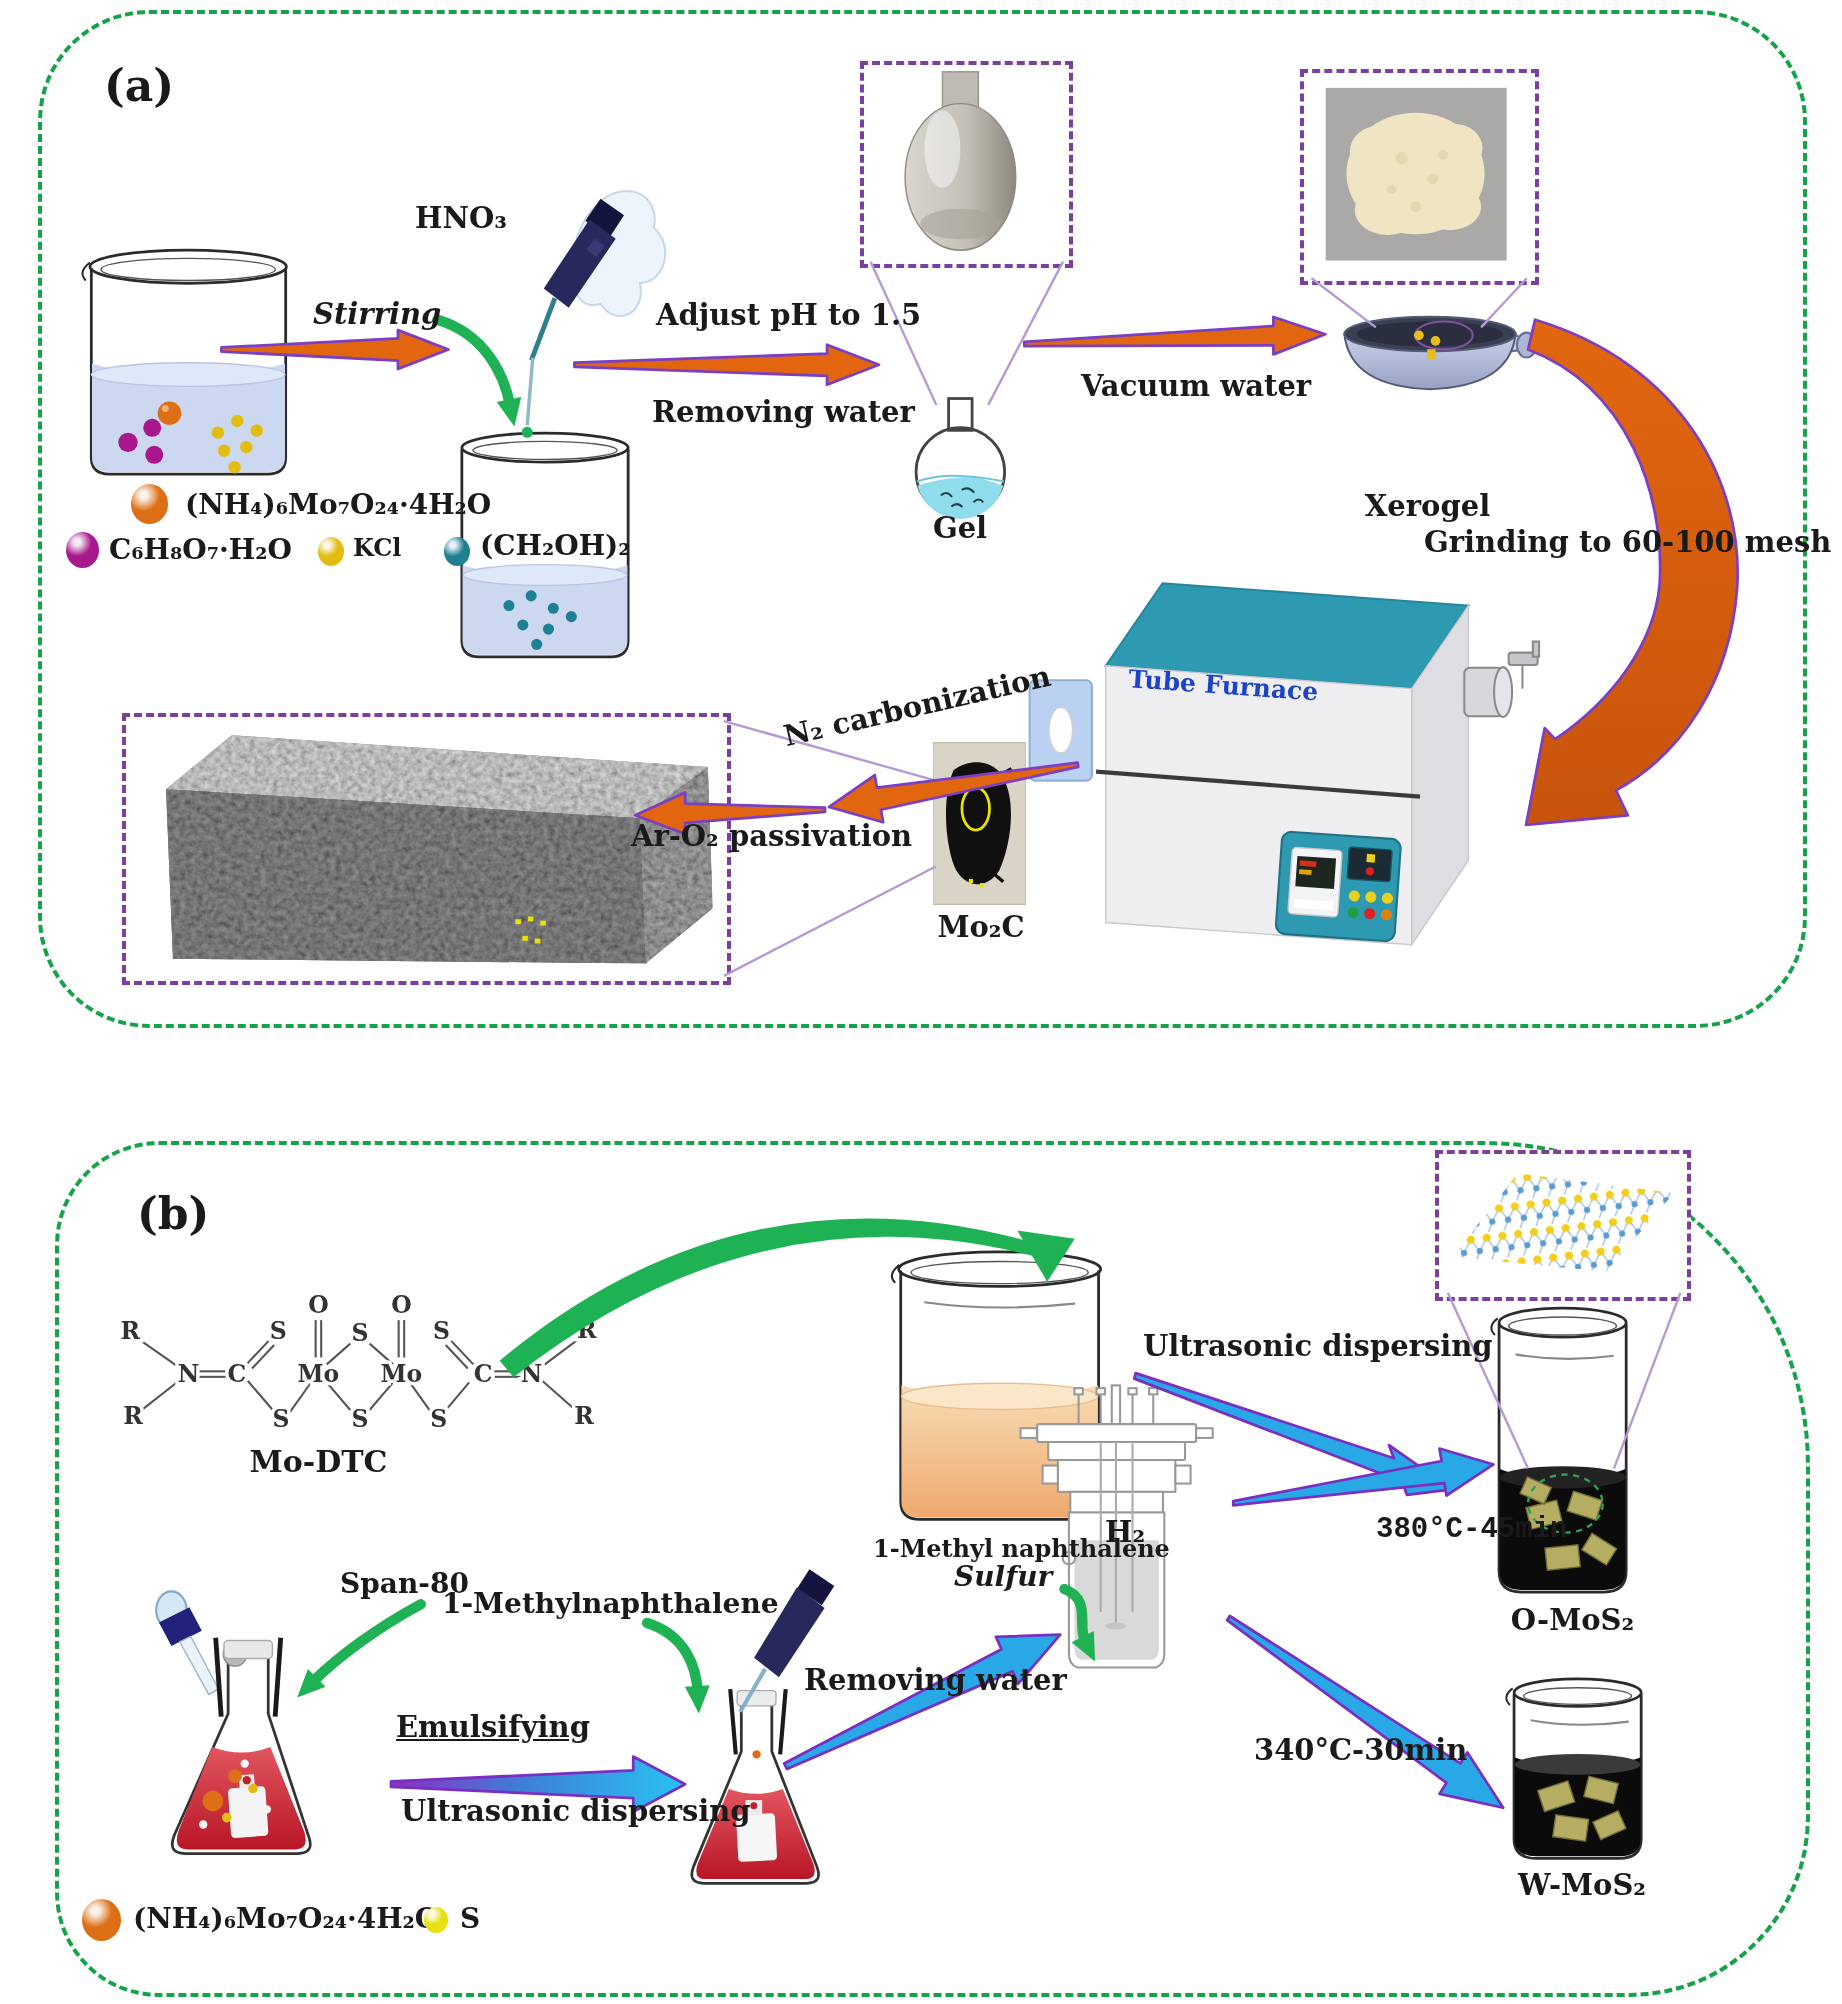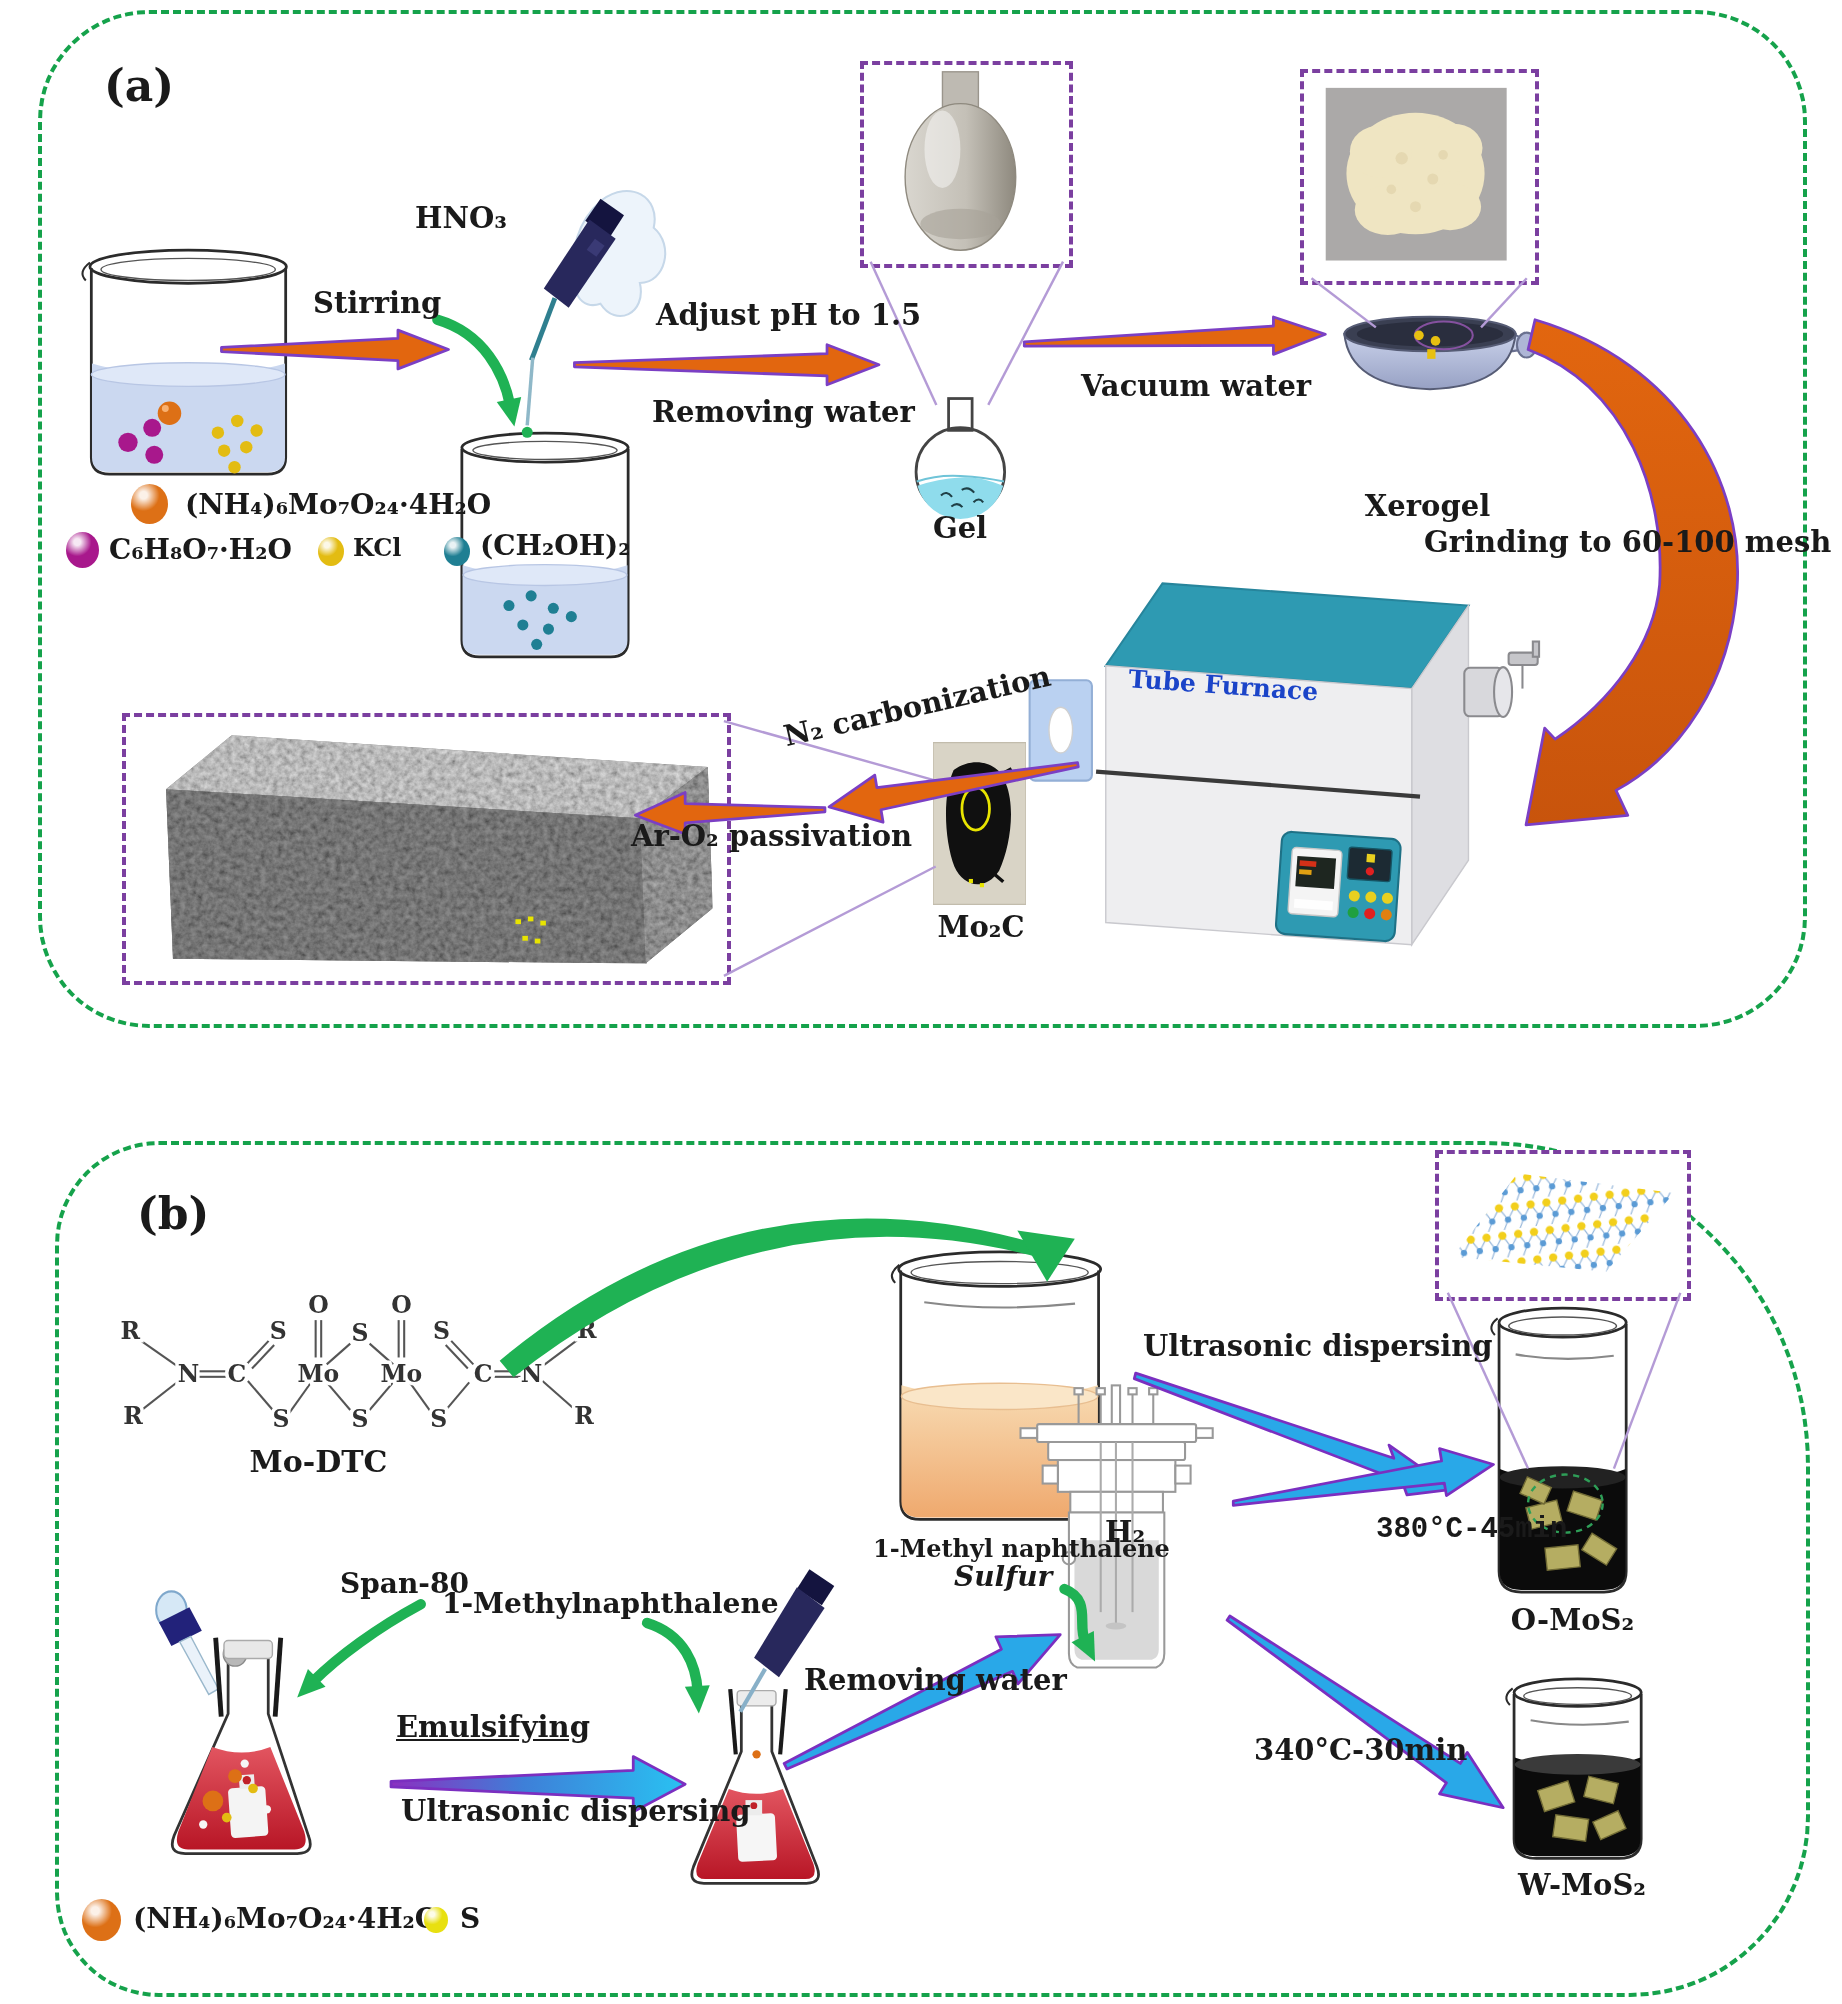--- a/index.html
+++ b/index.html
@@ -481,21 +481,21 @@
       <path d="M 935,2345 C 990,2362 1006,2408 1008,2444" marker-end="url(#ahGreen)"></path>
       <path d="M 1538,2296 C 1578,2312 1556,2348 1568,2372" marker-end="url(#ahGreen)"></path>
     </g>
     <g fill="#1FB254">
       <path d="M 722,1966 Q 1080,1668 1515,1802 L 1505,1818 Q 1100,1708 742,1990 Z"></path>
       <path d="M 1470,1778 L 1553,1790 L 1513,1852 Z"></path>
     </g>
   </svg>
 
   <div class="lbl panel-label" style="left:104px;top:61px;">(a)</div>
-  <div class="lbl" style="left:313px;top:287px;">Stirring</div>
+  <div class="lbl" style="left:313px;top:298px;font-style:italic;">Stirring</div>
   <div class="lbl" style="left:415px;top:202px;">HNO₃</div>
   <div class="lbl" style="left:656px;top:299px;">Adjust pH to 1.5</div>
   <div class="lbl" style="left:652px;top:396px;">Removing water</div>
   <div class="lbl ctr" style="left:920px;top:512px;width:80px;">Gel</div>
   <div class="lbl" style="left:1081px;top:370px;">Vacuum water</div>
   <div class="lbl ctr" style="left:1348px;top:490px;width:159px;">Xerogel</div>
   <div class="lbl" style="left:1424px;top:526px;">Grinding to 60-100 mesh</div>
   <div class="lbl ctr" style="left:781px;top:691px;width:263px;transform:rotate(-13deg);">N₂ carbonization</div>
   <div class="lbl" style="left:631px;top:820px;">Ar-O₂ passivation</div>
   <div class="lbl ctr" style="left:929px;top:911px;width:104px;">Mo₂C</div>

